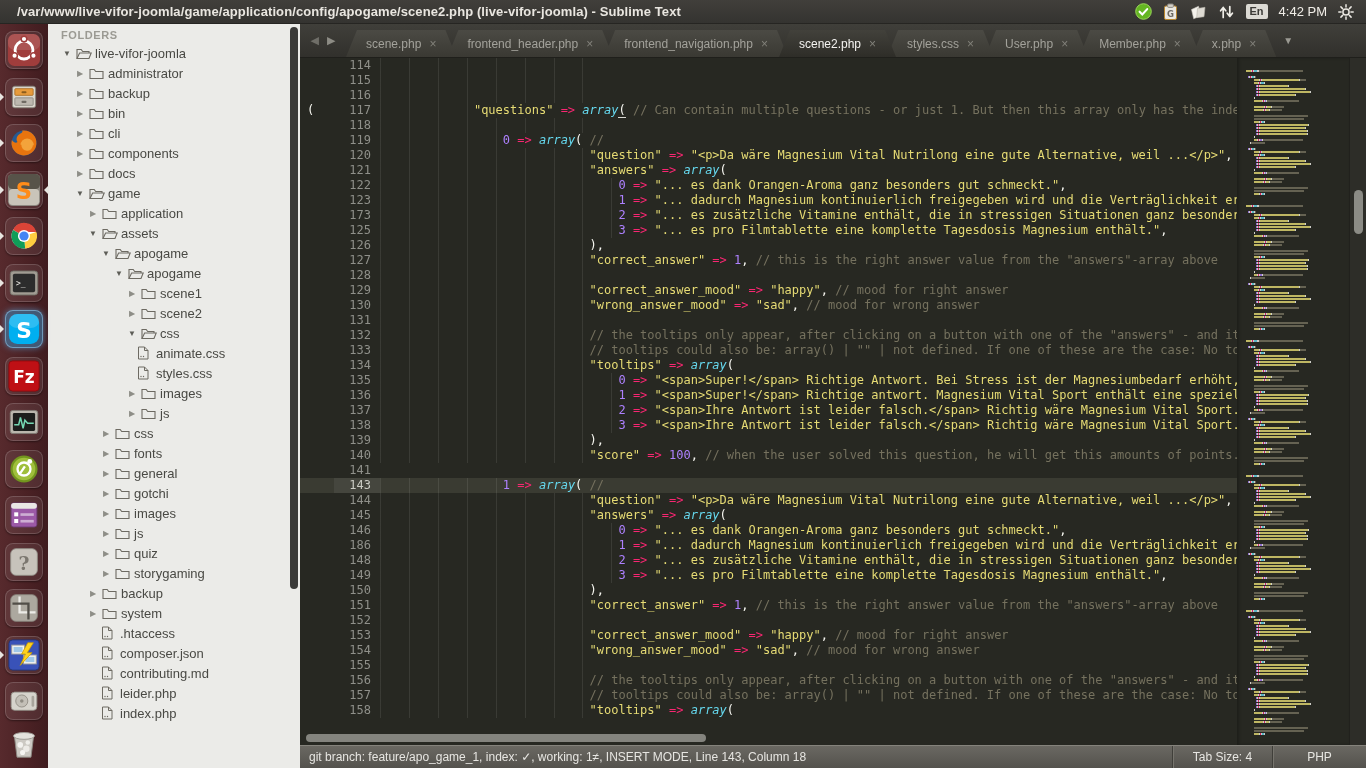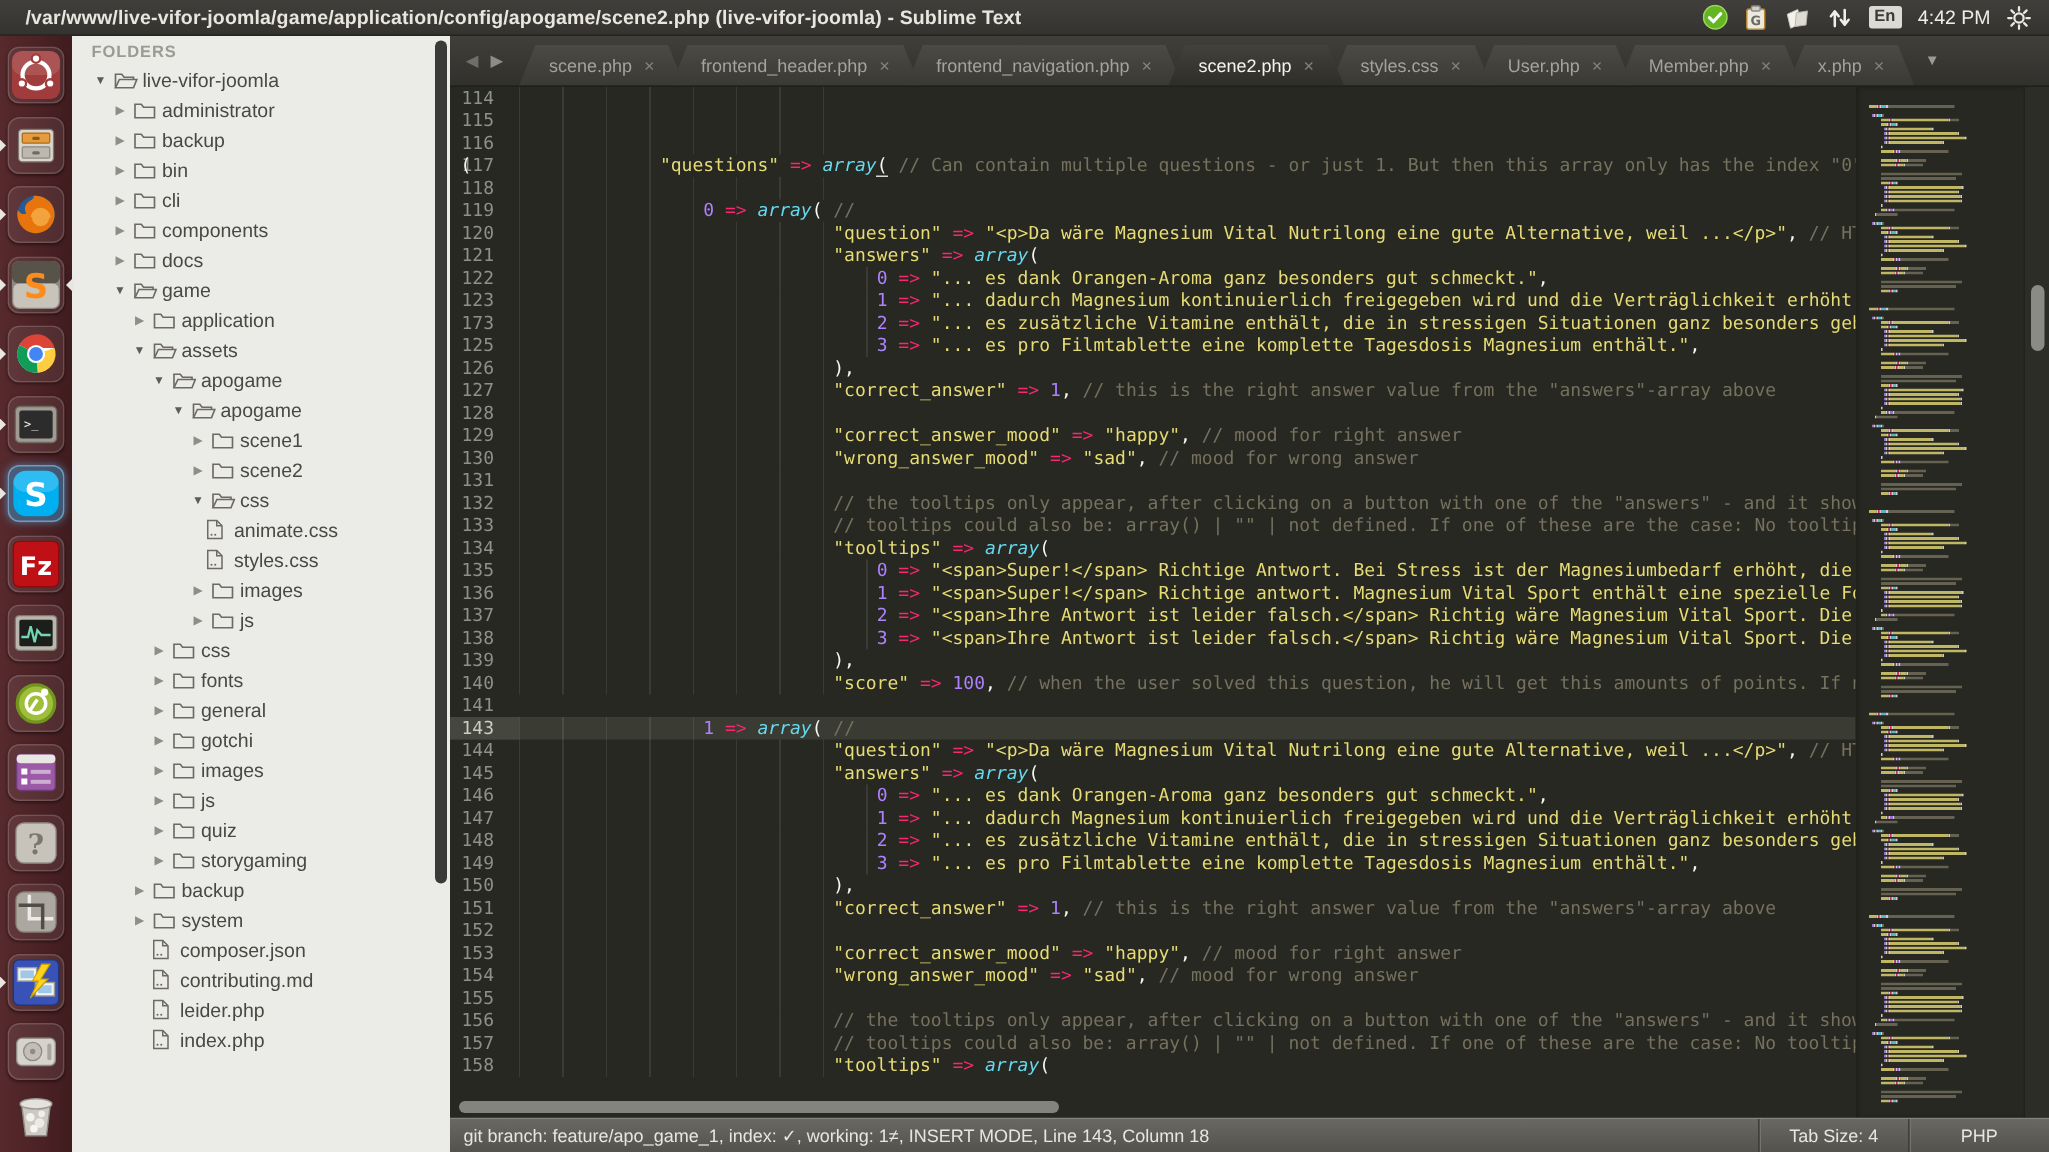--- a/index.html
+++ b/index.html
@@ -60,21 +60,21 @@
   .tab.active { background:linear-gradient(#42413b,#2e2d28); color:#f4f3f0; z-index:5; }
   .tclose { color:#82817a; font-size:12px; line-height:10px; }
   .tab-overflow { align-self:center; margin-left:16px; color:#9b9a93; font-size:10px; }
 
   
   .editor { flex:1; position:relative; min-height:0; background:#272822; overflow:hidden; }
   .codewrap { position:absolute; left:0; top:0; width:937px; height:100%; overflow:hidden; }
   .cl { display:flex; height:15px; line-height:15px; font-family:"DejaVu Sans Mono",monospace;
         font-size:12px; position:relative; }
   .cl.hl { background:#3a3b32; }
-  .ln { width:46px; flex:none; padding-right:9px; text-align:center; color:#8f908a; }
+  .ln { width:46px; flex:none; padding-right:9px; text-align:right; color:#8f908a;margin-left:34px; }
   .cl.hl .ln { color:#cbccc4; background:#45463e; }
   .gmark { position:absolute; left:7px; top:0; color:#f8f8f2; }
   .lt { white-space:pre; flex:none; }
   .i { display:inline-block; background:repeating-linear-gradient(90deg, rgba(248,248,242,.09) 0 1px, transparent 1px 28.92px); }
   .s { color:#e6db74; } .k { color:#f92672; } .f { color:#66d9ef; font-style:italic; }
   .n { color:#ae81ff; } .c { color:#75715e; } .w { color:#f8f8f2; }
   .u { color:#f8f8f2; border-bottom:1px solid #d8d8d2; }
 
   .minimap { position:absolute; left:937px; top:0; width:112px; height:100%; overflow:hidden;
              padding:3px 2px 0 2px; box-shadow:inset 2px 0 3px rgba(0,0,0,.25); }
@@ -555,20 +555,31 @@
           </div>
           <div class="srow" style="padding-left: 53px;">
             <span class="sicon">
               <svg width="12" height="14" viewBox="0 0 12 14">
                 <path d="M1.5 1h6l3.5 3.5V13h-9.5z" fill="none" stroke="#6d6a62" stroke-width="1"></path>
                 <path d="M7.5 1v3.5H11" fill="none" stroke="#6d6a62" stroke-width="1"></path>
                 <circle cx="4" cy="10.5" r=".7" fill="#6d6a62"></circle>
                 <circle cx="6.5" cy="10.5" r=".7" fill="#6d6a62"></circle>
               </svg>
             </span>
+            <span>.htaccess</span>
+          </div>
+          <div class="srow" style="padding-left: 53px;">
+            <span class="sicon">
+              <svg width="12" height="14" viewBox="0 0 12 14">
+                <path d="M1.5 1h6l3.5 3.5V13h-9.5z" fill="none" stroke="#6d6a62" stroke-width="1"></path>
+                <path d="M7.5 1v3.5H11" fill="none" stroke="#6d6a62" stroke-width="1"></path>
+                <circle cx="4" cy="10.5" r=".7" fill="#6d6a62"></circle>
+                <circle cx="6.5" cy="10.5" r=".7" fill="#6d6a62"></circle>
+              </svg>
+            </span>
             <span>composer.json</span>
           </div>
           <div class="srow" style="padding-left: 53px;">
             <span class="sicon">
               <svg width="12" height="14" viewBox="0 0 12 14">
                 <path d="M1.5 1h6l3.5 3.5V13h-9.5z" fill="none" stroke="#6d6a62" stroke-width="1"></path>
                 <path d="M7.5 1v3.5H11" fill="none" stroke="#6d6a62" stroke-width="1"></path>
                 <circle cx="4" cy="10.5" r=".7" fill="#6d6a62"></circle>
                 <circle cx="6.5" cy="10.5" r=".7" fill="#6d6a62"></circle>
               </svg>
@@ -766,21 +777,21 @@
             </div>
             <div class="cl">
               <span class="ln">145</span>
               <span class="lt"><span class="i">                             </span><span class="s">"answers"</span><span class="w"> </span><span class="k">=&gt;</span><span class="w"> </span><span class="f">array</span><span class="w">(</span></span>
             </div>
             <div class="cl">
               <span class="ln">146</span>
               <span class="lt"><span class="i">                                 </span><span class="n">0</span><span class="w"> </span><span class="k">=&gt;</span><span class="w"> </span><span class="s">"... es dank Orangen-Aroma ganz besonders gut schmeckt."</span><span class="w">,</span></span>
             </div>
             <div class="cl">
-              <span class="ln">147</span>
+              <span class="ln">186</span>
               <span class="lt"><span class="i">                                 </span><span class="n">1</span><span class="w"> </span><span class="k">=&gt;</span><span class="w"> </span><span class="s">"... dadurch Magnesium kontinuierlich freigegeben wird und die Verträglichkeit erhöht wird"</span></span>
             </div>
             <div class="cl">
               <span class="ln">148</span>
               <span class="lt"><span class="i">                                 </span><span class="n">2</span><span class="w"> </span><span class="k">=&gt;</span><span class="w"> </span><span class="s">"... es zusätzliche Vitamine enthält, die in stressigen Situationen ganz besonders gebraucht werden"</span></span>
             </div>
             <div class="cl">
               <span class="ln">149</span>
               <span class="lt"><span class="i">                                 </span><span class="n">3</span><span class="w"> </span><span class="k">=&gt;</span><span class="w"> </span><span class="s">"... es pro Filmtablette eine komplette Tagesdosis Magnesium enthält."</span><span class="w">,</span></span>
             </div>

